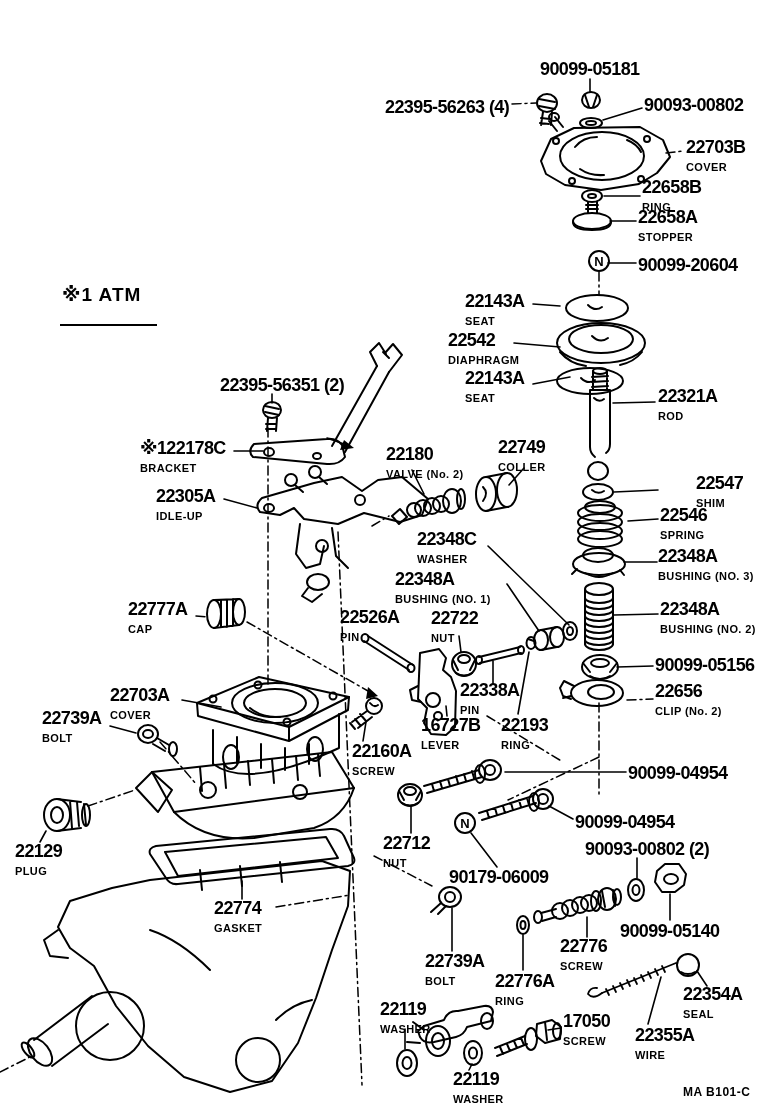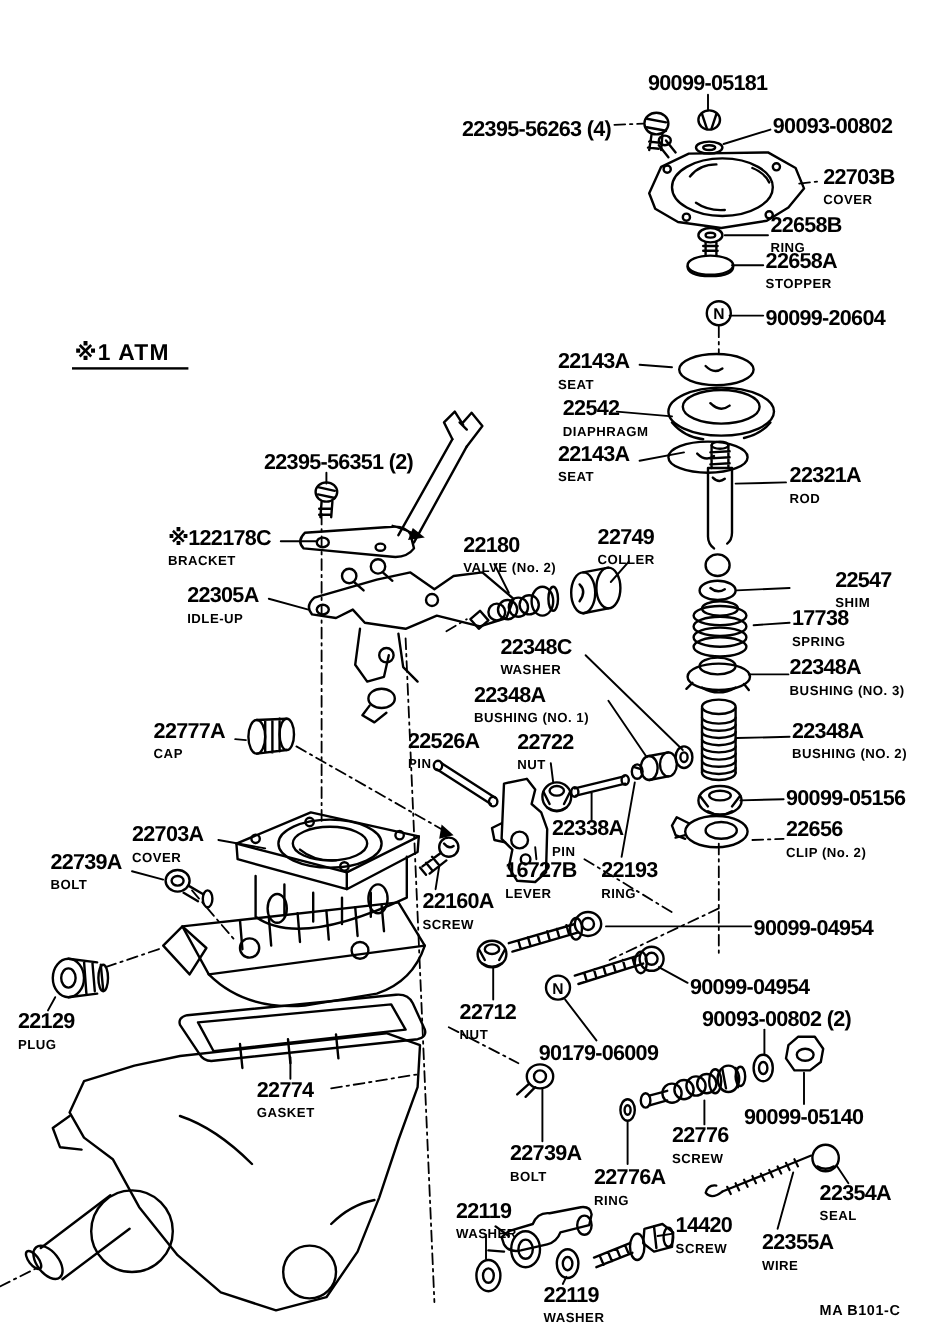--- a/index.html
+++ b/index.html
@@ -6,21 +6,21 @@
   .stage{
     position:relative;width:776px;height:1120px;background:#fff;overflow:hidden;
     font-family:"Liberation Sans","DejaVu Sans",sans-serif;color:#000;
   }
   .stage svg{position:absolute;left:0;top:0;}
   .lbl{position:absolute;white-space:nowrap;line-height:1;}
   .num{display:block;font-size:18px;font-weight:700;letter-spacing:-0.6px;}
   .sub{display:block;font-size:11px;font-weight:700;letter-spacing:0.4px;margin-top:6px;}
   .note{
     position:absolute;font-size:19px;font-weight:700;
-    border-bottom:2px solid #000;padding:0 16px 0 2px;letter-spacing:1px;
+    border-bottom:2px solid #000;padding:0 16px 18px 2px;letter-spacing:1px;
   }
   .code{position:absolute;font-size:12px;font-weight:700;letter-spacing:0.5px;}
 </style>
 </head>
 <body>
 
 <div class="stage">
 
 <svg width="776" height="1120" viewBox="0 0 776 1120" fill="none" stroke="#000" stroke-width="2" stroke-linecap="round" stroke-linejoin="round">
 
@@ -430,21 +430,21 @@
   <span class="num">22658A</span>
   <span class="sub">STOPPER</span>
 </div>
 <div class="lbl" style="left:638px;top:256px">
   <span class="num">90099-20604</span>
 </div>
 <div class="lbl" style="left:465px;top:292px">
   <span class="num">22143A</span>
   <span class="sub">SEAT</span>
 </div>
-<div class="lbl" style="left:469px;top:331px">
+<div class="lbl" style="left:448px;top:331px">
   <span class="num">22542</span>
   <span class="sub">DIAPHRAGM</span>
 </div>
 <div class="lbl" style="left:465px;top:369px">
   <span class="num">22143A</span>
   <span class="sub">SEAT</span>
 </div>
 <div class="lbl" style="left:658px;top:387px">
   <span class="num">22321A</span>
   <span class="sub">ROD</span>
@@ -466,21 +466,21 @@
 </div>
 <div class="lbl" style="left:156px;top:487px">
   <span class="num">22305A</span>
   <span class="sub">IDLE-UP</span>
 </div>
 <div class="lbl" style="left:696px;top:474px">
   <span class="num">22547</span>
   <span class="sub">SHIM</span>
 </div>
 <div class="lbl" style="left:660px;top:506px">
-  <span class="num">17738</span>
+  <span class="num">22546</span>
   <span class="sub">SPRING</span>
 </div>
 <div class="lbl" style="left:417px;top:530px">
   <span class="num">22348C</span>
   <span class="sub">WASHER</span>
 </div>
 <div class="lbl" style="left:658px;top:547px">
   <span class="num">22348A</span>
   <span class="sub">BUSHING (NO. 3)</span>
 </div>
@@ -580,21 +580,21 @@
 </div>
 <div class="lbl" style="left:635px;top:1026px">
   <span class="num">22355A</span>
   <span class="sub">WIRE</span>
 </div>
 <div class="lbl" style="left:380px;top:1000px">
   <span class="num">22119</span>
   <span class="sub">WASHER</span>
 </div>
 <div class="lbl" style="left:563px;top:1012px">
-  <span class="num">14420</span>
+  <span class="num">17050</span>
   <span class="sub">SCREW</span>
 </div>
 <div class="lbl" style="left:453px;top:1070px">
   <span class="num">22119</span>
   <span class="sub">WASHER</span>
 </div>
 
 <div class="code" style="left:683px;top:1085px">MA B101-C</div>
 
 </div>

